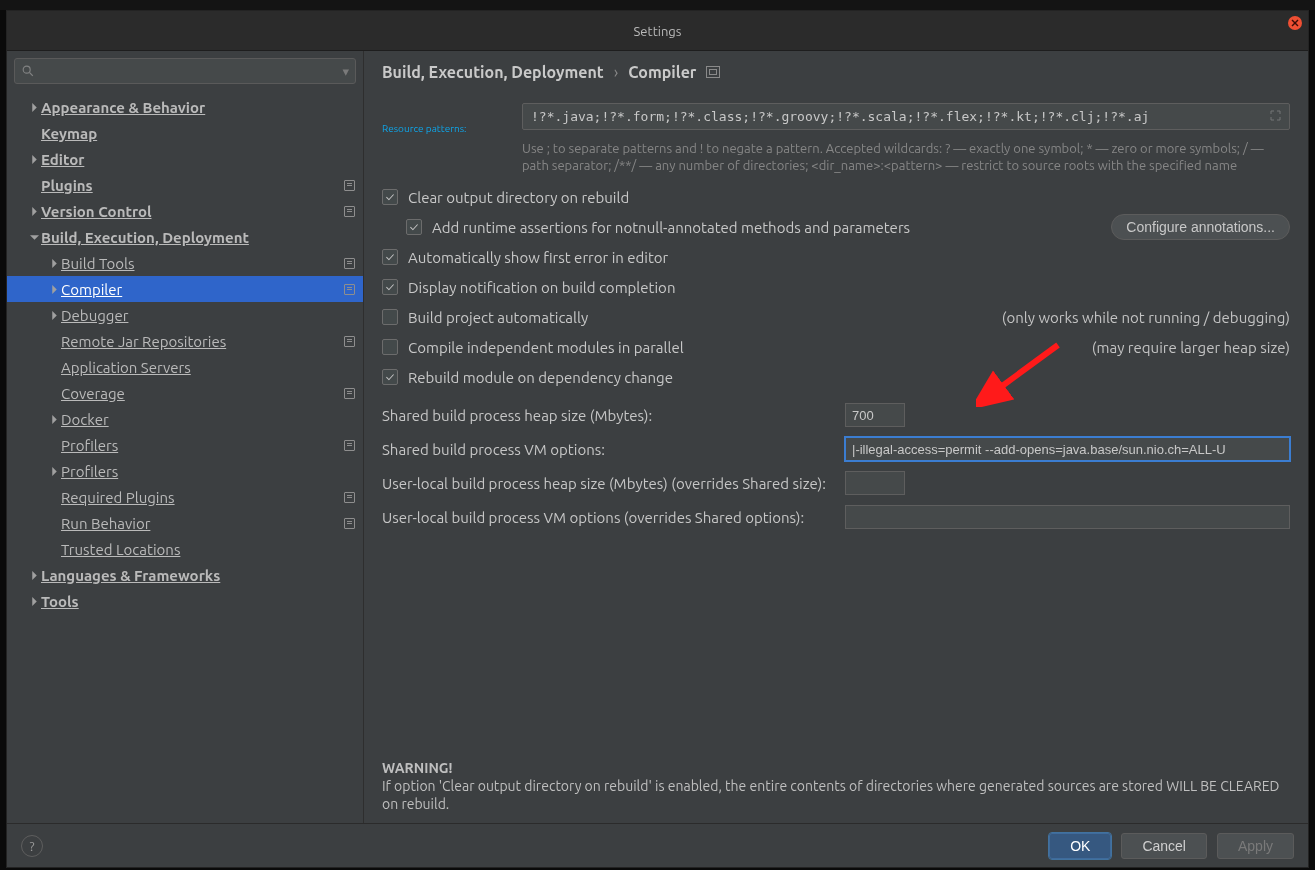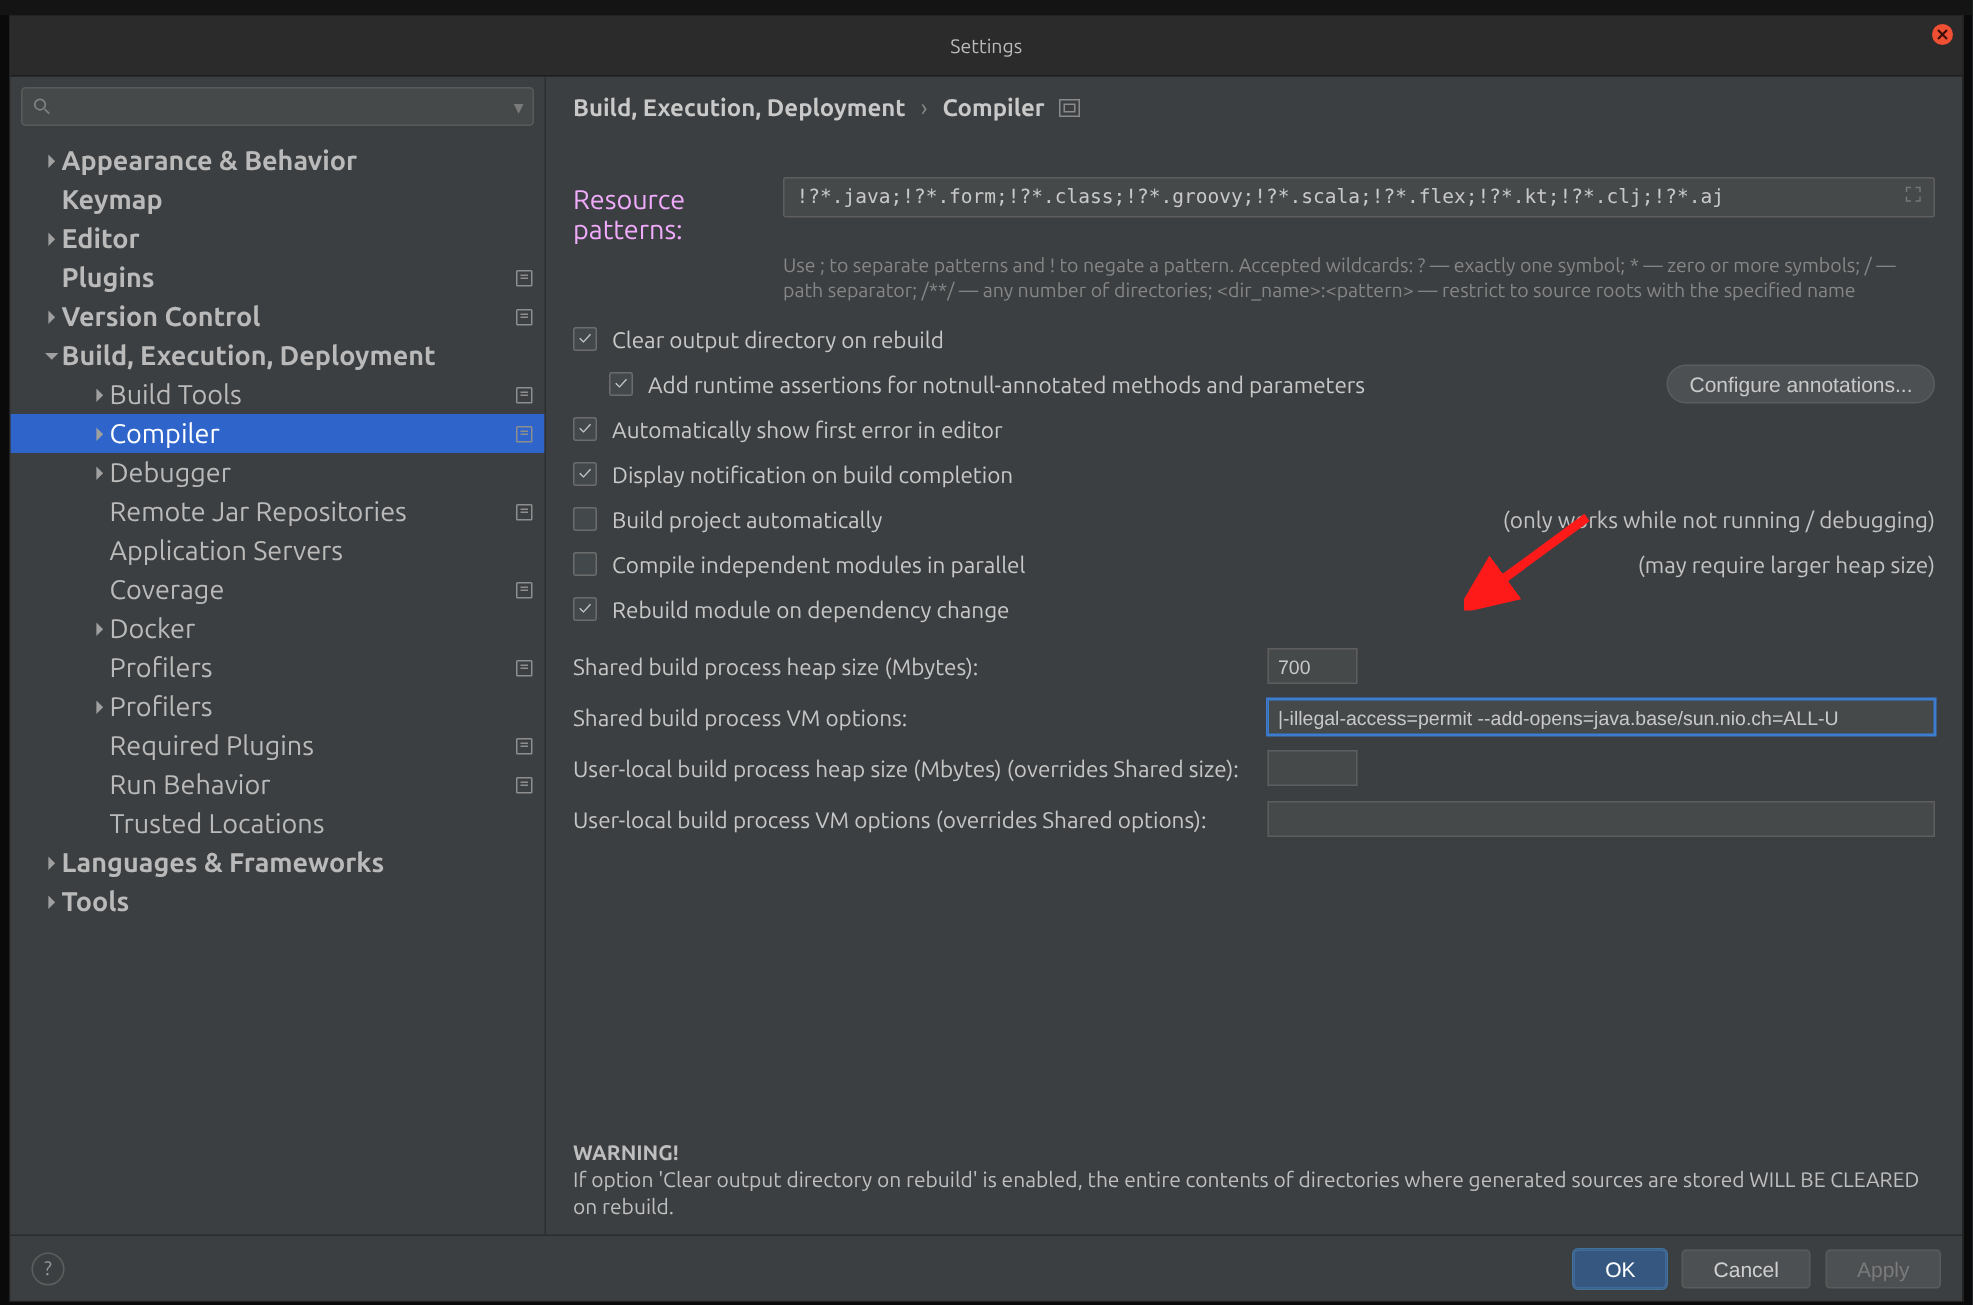--- a/index.html
+++ b/index.html
@@ -11,35 +11,35 @@
   .titlebar .close svg { width:10px; height:10px; }
   .body { flex:1; display:flex; min-height:0;}
   .sidebar { width:367px; background:#3c3f41; border-right:1px solid #2e2e2e; display:flex; flex-direction:column;}
   .search { margin:7px 7px 6px 7px; height:26px; border:1px solid #5a5a5a; border-radius:3px; background:#45494a; display:flex; align-items:center; padding:0 6px;}
   .search svg{width:14px;height:14px;opacity:.7;margin-right:4px;}
   .search input{flex:1;background:transparent;border:none;outline:none;color:#bbb;font-size:13px;}
   .tree { flex:1; overflow:auto; padding-top:4px;}
   .node { display:flex; align-items:center; height:26px; cursor:pointer; position:relative;}
   .node .arrow { width:14px; display:inline-flex; justify-content:center;}
   .node .arrow svg{width:9px;height:9px;fill:#a0a0a0;}
-  .node .lbl { font-size:18px; }
+  .node .lbl { font-size:15px;text-decoration:underline; }
   .node.bold .lbl{font-weight:700;}
   .node.sel { background:#2f65ca; color:#fff;}
   .node .badge{position:absolute; right:8px; top:8px; width:11px;height:11px;border:1px solid #8e8e8e;border-radius:1px;}
   .node .badge::after{content:"";position:absolute;left:2px;right:2px;top:4px;height:1px;background:#8e8e8e;}
   .node .badge::before{content:"";position:absolute;left:2px;right:2px;top:2px;height:1px;background:#8e8e8e;}
-  .d1{padding-left:20px;} .d2{padding-left:52px;}
+  .d1{padding-left:20px;} .d2{padding-left:40px;}
   .main { flex:1; display:flex; flex-direction:column; padding:12px 18px 0 18px; min-width:0;}
   .crumbs{display:flex;align-items:center;gap:10px;color:#c9c9c9;font-size:16px;}
   .crumbs .cur{font-weight:700;}
   .crumbs .boxicon{width:14px;height:12px;border:1px solid #8a8a8a;display:inline-block;position:relative;}
   .crumbs .boxicon::after{content:"";position:absolute;left:2px;right:2px;top:2px;bottom:2px;border:1px solid #8a8a8a;}
   .form{margin-top:18px;}
   .row{display:flex;align-items:center;margin-bottom:6px;}
-  .rplabel{width:140px;color:#f0abfc;font-size:18px;margin-top:24px;}
+  .rplabel{width:140px;color:#0ea5e9;font-size:10px;margin-top:24px;}
   .rpinput{flex:1;height:27px;background:#45494a;border:1px solid #5e5e5e;border-radius:2px;padding:0 8px;color:#c8c8c8;font-family:"DejaVu Sans Mono","Consolas",monospace;font-size:13px;display:flex;align-items:center;justify-content:space-between;white-space:nowrap;overflow:hidden;}
   .rpinput .expand{opacity:.55;}
   .hint{margin-left:140px;color:#868686;font-size:13px;line-height:17px;margin-top:2px;margin-bottom:8px;}
   .chkrow{display:flex;align-items:center;gap:10px;height:30px;}
   .chk{width:16px;height:16px;border:1px solid #6c6c6c;border-radius:2px;background:#43494a;display:flex;align-items:center;justify-content:center;}
   .chk.on::after{content:"✓";color:#c8c8c8;font-size:12px;line-height:12px;}
   .chklbl{color:#c8c8c8;font-size:15px;}
   .sidecol{margin-left:auto;display:flex;align-items:center;}
   .note{color:#c3c3c3;font-size:15px;}
   .btn{background:#4c5052;border:1px solid #5c5c5c;border-radius:13px;padding:4px 14px;color:#c8c8c8;font-size:14px;cursor:pointer;}

